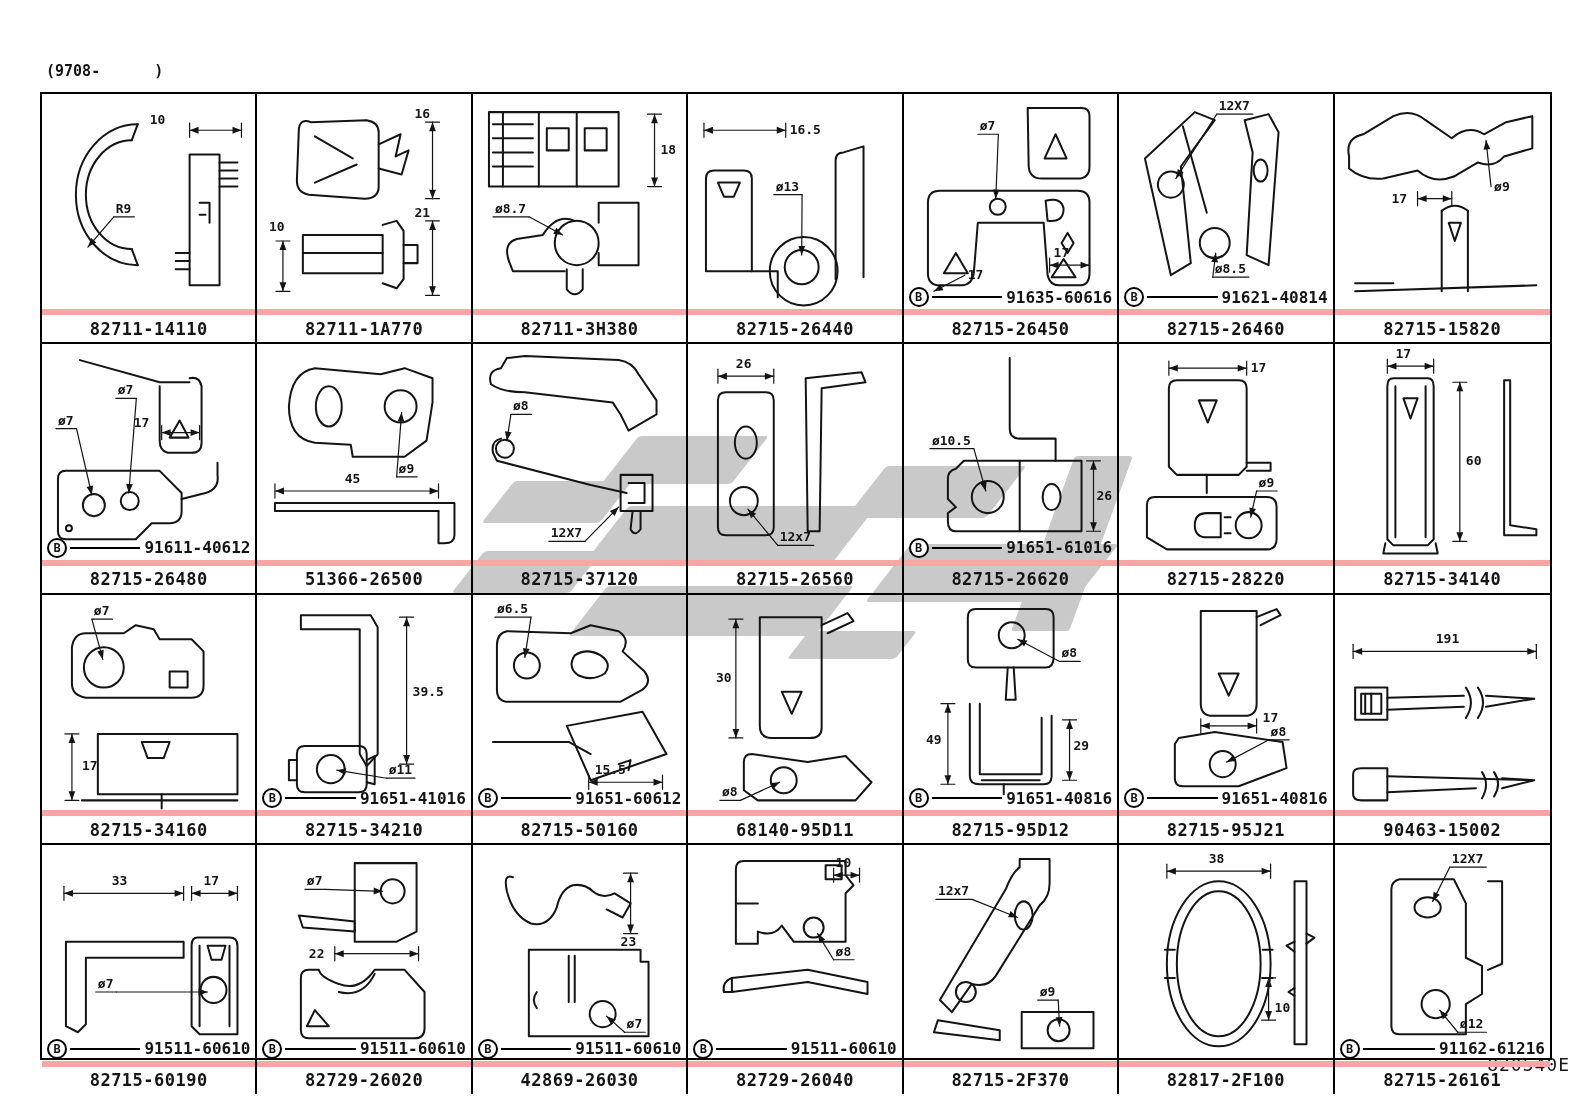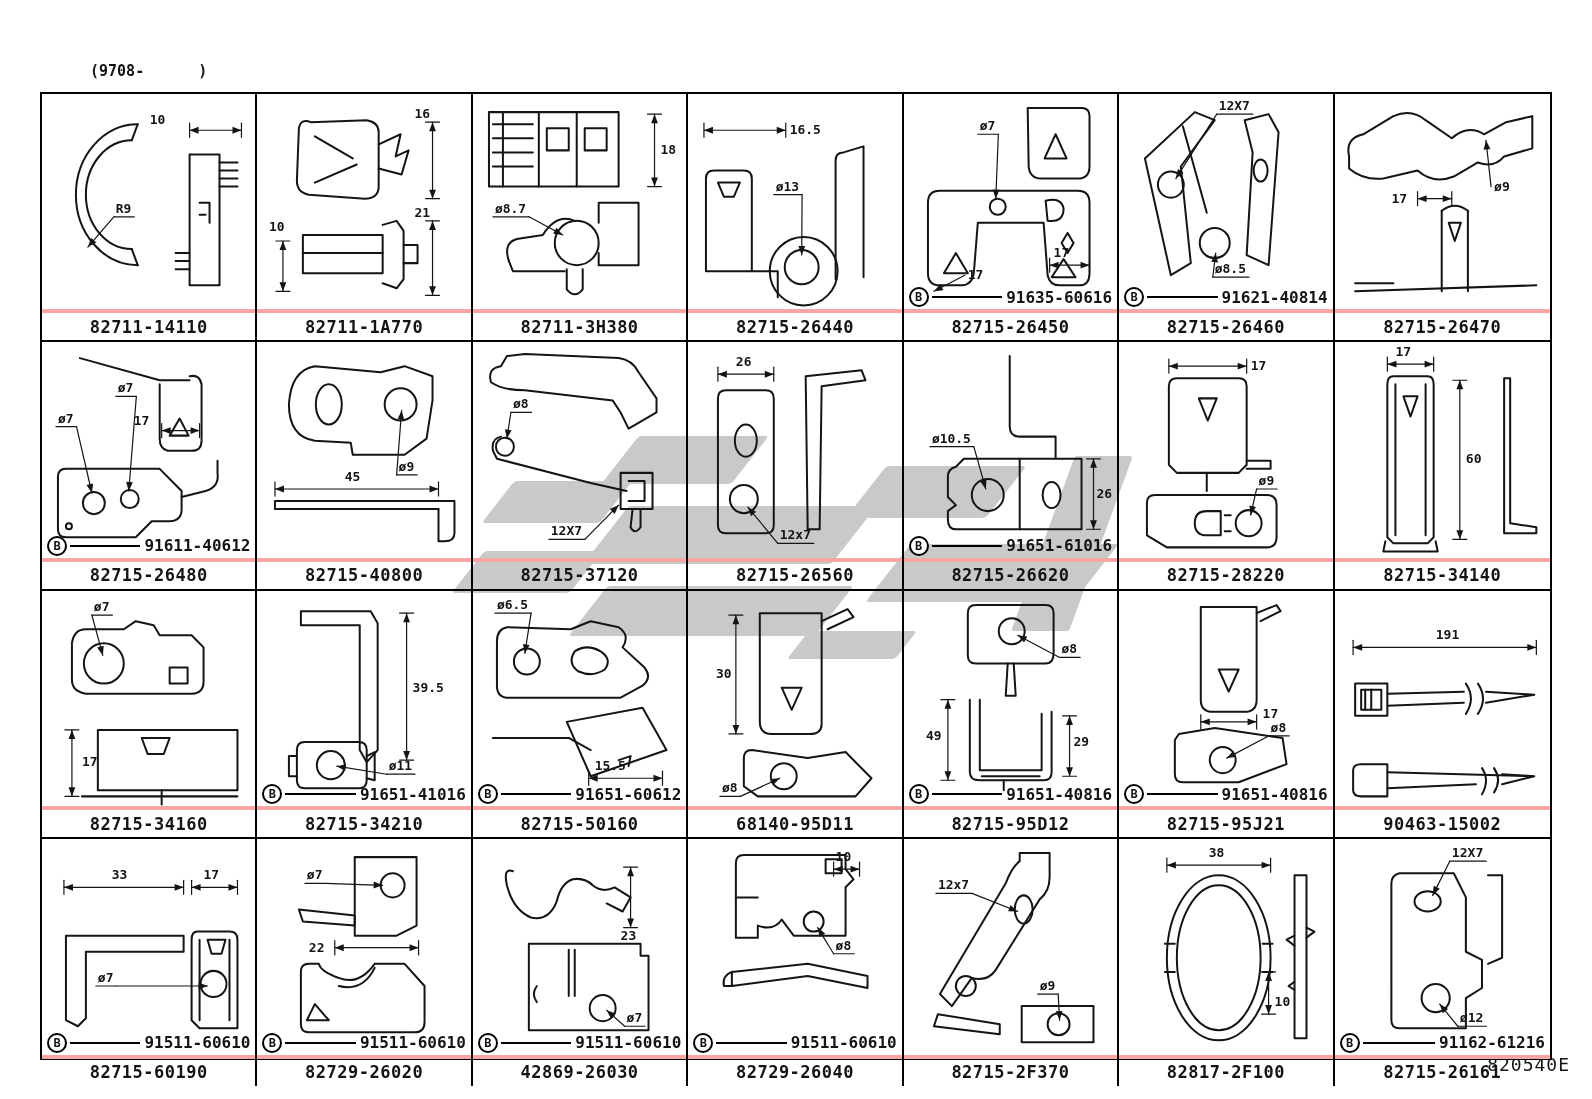--- a/index.html
+++ b/index.html
@@ -1,30 +1,30 @@
 <!DOCTYPE html>
 <html><head>
 <meta charset="utf-8">
 <style>
   html,body{margin:0;padding:0;}
   body{width:1592px;height:1099px;background:#fff;position:relative;overflow:hidden;
        font-family:"DejaVu Sans Mono",monospace;color:#141414;}
-  #hdr{position:absolute;left:46px;top:62px;font:bold 15px "DejaVu Sans Mono",monospace;white-space:pre;margin-left:44px;}
+  #hdr{position:absolute;left:46px;top:62px;font:bold 15px "DejaVu Sans Mono",monospace;white-space:pre;}
   #ftr{position:absolute;right:22px;bottom:24px;font:18px "DejaVu Sans Mono",monospace;letter-spacing:1px;}
   #wm{position:absolute;left:468px;top:426px;width:668px;height:240px;z-index:0;}
   .wm{position:absolute;background:#c9c9c9;transform:skewX(-38deg);border-radius:3px;}
   #grid{position:absolute;left:40px;top:92px;width:1512px;height:968px;border:2px solid #000;
         display:grid;grid-template-columns:repeat(7,1fr);grid-template-rows:repeat(4,1fr);
         z-index:1;box-sizing:border-box;background:transparent;}
   .cell{position:relative;display:flex;flex-direction:column;box-sizing:border-box;min-width:0;}
   .cell.br{border-right:2px solid #000;}
   .cell.bb{border-bottom:2px solid #000;}
   .art{position:relative;flex:1;min-height:0;}
   .art svg{width:100%;height:100%;display:block;}
-  .plabel{height:27px;border-top:4px solid #fca5a5;display:flex;align-items:center;justify-content:center;
+  .plabel{height:27px;border-top:6px solid #fca5a5;display:flex;align-items:center;justify-content:center;
           font-weight:bold;font-size:17px;letter-spacing:.5px;font-family:"DejaVu Sans Mono",monospace;}
   .bpart{position:absolute;left:5px;right:5px;bottom:1px;display:flex;align-items:center;height:22px;}
   .bcirc{width:16px;height:16px;border:2px solid #000;border-radius:50%;display:flex;align-items:center;
          justify-content:center;font:bold 12px "DejaVu Sans Mono",monospace;flex:0 0 auto;background:#fff;}
   .bline{flex:1;height:2px;background:#000;margin:0 4px 0 3px;min-width:12px;}
   .btext{font:bold 16px "DejaVu Sans Mono",monospace;white-space:nowrap;}
   svg path,svg line,svg circle,svg ellipse,svg polygon{stroke:#141414;fill:none;stroke-width:2;
       stroke-linejoin:round;stroke-linecap:round;}
   svg .dim{stroke-width:1.2;}
   svg .ah{fill:#141414;stroke:none;}
@@ -232,21 +232,21 @@
           <polygon points="150,46 147.59244145247962,55.314701382237736 154.35262380135194,54.57989895301248" class="ah"></polygon>
           <line x1="82" y1="104" x2="116" y2="104" class="dim"></line>
           <polygon points="82,104 91,107.4 91,100.6" class="ah"></polygon>
           <polygon points="116,104 107,100.6 107,107.4" class="ah"></polygon>
           <line x1="82" y1="97" x2="82" y2="111" class="dim"></line>
           <line x1="116" y1="97" x2="116" y2="111" class="dim"></line>
           <text x="56" y="108" class="ann">17</text>
         </svg>
 
     </div>
-    <div class="plabel">82715-26470</div>
+    <div class="plabel">82715-15820</div>
   </div>
     <div class="cell br bb">
     <div class="art">
       <svg viewBox="0 0 214 214" preserveAspectRatio="none">
           <path d="M38,16 L118,38 L148,38"></path>
           <path d="M148,34 Q158,32 160,42 L160,98 Q160,108 150,108 L126,108 Q118,106 118,96 L118,42"></path>
           <path d="M24,126 Q16,126 16,134 L16,186 Q16,194 24,194 L94,194 L110,178 L128,178 Q140,178 140,166 L140,148 L118,126 Z"></path>
           <path d="M140,154 L164,148 Q178,144 176,130 L176,118"></path>
           <circle cx="52" cy="160" r="11"></circle>
           <circle cx="88" cy="156" r="9"></circle>
@@ -289,21 +289,21 @@
           <polygon points="145,68 140.90933971377638,76.7078412033473 147.68868227495125,77.23747734093908" class="ah"></polygon>
           <line x1="18" y1="146" x2="182" y2="146" class="dim"></line>
           <polygon points="18,146 27,149.4 27,142.6" class="ah"></polygon>
           <polygon points="182,146 173,142.6 173,149.4" class="ah"></polygon>
           <line x1="18" y1="139" x2="18" y2="153" class="dim"></line>
           <line x1="182" y1="139" x2="182" y2="153" class="dim"></line>
           <text x="88" y="138" class="ann">45</text>
         </svg>
 
     </div>
-    <div class="plabel">82715-40800</div>
+    <div class="plabel">51366-26500</div>
   </div>
     <div class="cell br bb">
     <div class="art">
       <svg viewBox="0 0 214 214" preserveAspectRatio="none">
           <path d="M18,40 Q14,26 28,24 L34,14 L52,12 L146,16 Q160,18 166,30 L184,56 L184,70 L156,86 L148,70 L140,58 L52,48 Q30,48 18,40 Z"></path>
           <path d="M28,94 Q18,96 20,108 L24,116 L118,140 L154,148"></path>
           <path d="M148,130 L180,130 L180,166 L148,166 Z"></path>
           <path d="M156,138 L172,138 L172,158 L156,158"></path>
           <path d="M160,166 L158,184 Q162,192 168,184 L168,166"></path>
           <circle cx="32" cy="104" r="9"></circle>

